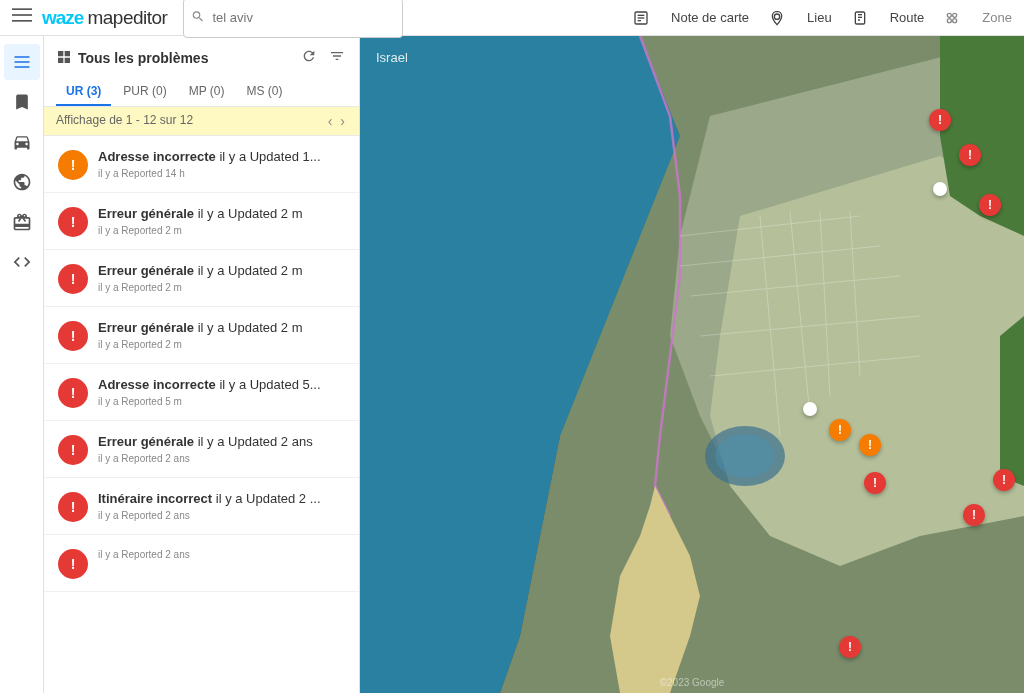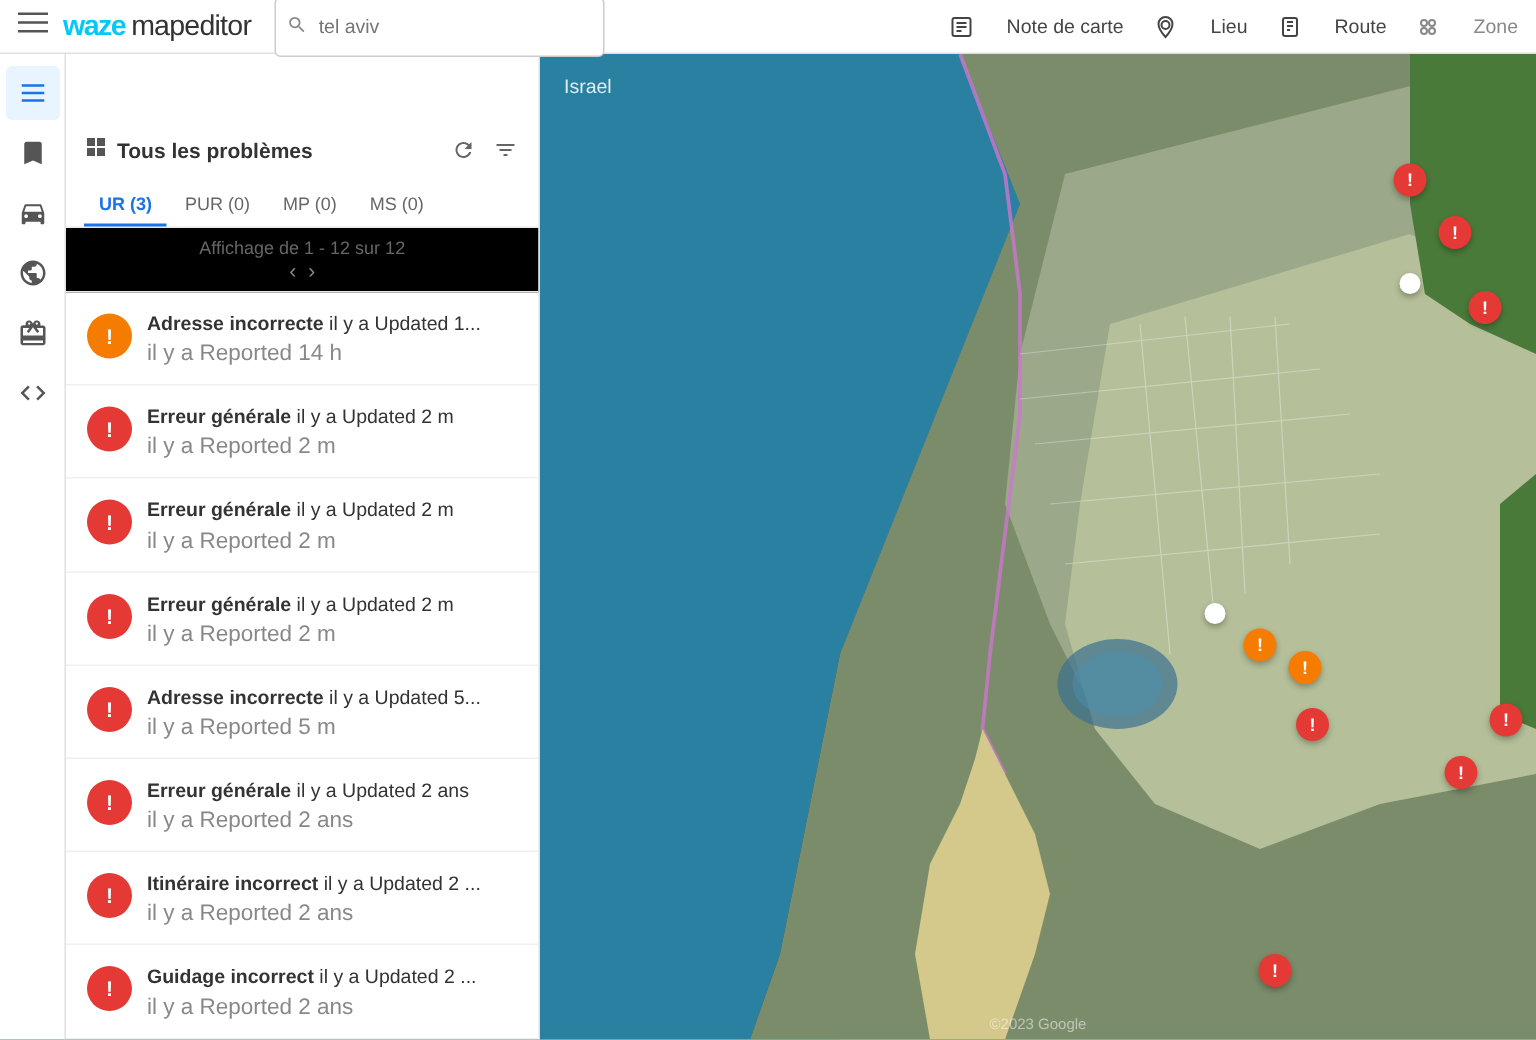--- a/index.html
+++ b/index.html
@@ -121,24 +121,23 @@
       overflow: hidden;
     }
     
     
     .sidebar-header {
       padding: 10px 12px 0;
       border-bottom: 1px solid #e8e8e8;
     }
     .sidebar-title-row {
       display: flex;
-      align-items: flex-start;
+      align-items: center;
       justify-content: space-between;
       margin-bottom: 8px;
-      margin-top: 44px;
     }
     .sidebar-title {
       display: flex;
       align-items: center;
       gap: 6px;
       font-size: 14px;
       font-weight: 600;
       color: #333;
     }
     .sidebar-actions {
@@ -173,25 +172,24 @@
       border-bottom: 2px solid #1a73e8;
       font-weight: 600;
     }
     
     
     .pagination-info {
       padding: 6px 12px;
       font-size: 12px;
       color: #666;
       display: flex;
-      align-items: center;
+      align-items: flex-start;
       justify-content: space-between;
-      background: #000000;
+      background: #fef9c3;
       border-bottom: 1px solid #e8e8e8;
-      flex-direction: column;
     }
     .pagination-arrows {
       display: flex;
       gap: 4px;
     }
     .pagination-arrow {
       background: none;
       border: none;
       cursor: pointer;
       color: #888;
@@ -230,21 +228,21 @@
     .issue-icon.orange { background: #f57c00; }
     
     .issue-content { flex: 1; }
     .issue-title {
       font-size: 13px;
       color: #333;
       line-height: 1.4;
     }
     .issue-title strong { font-weight: 600; }
     .issue-meta {
-      font-size: 15px;
+      font-size: 10px;
       color: #888;
       margin-top: 2px;
     }
     
     
     .map-area {
       flex: 1;
       position: relative;
       overflow: hidden;
     }
@@ -480,21 +478,20 @@
         <div class="issue-item">
     <div class="issue-icon red">!</div>
     <div class="issue-content">
       <div class="issue-title"><strong>Itinéraire incorrect</strong> il y a Updated 2 ...</div>
       <div class="issue-meta">il y a Reported 2 ans</div>
     </div>
   </div>
         <div class="issue-item">
     <div class="issue-icon red">!</div>
     <div class="issue-content">
-      <div class="issue-title"><strong>Guidage incorrect</strong> il y a Updated 2 ...</div>
       <div class="issue-meta">il y a Reported 2 ans</div>
     </div>
   </div>
       </div>
   </div>
 
   <div class="map-area">
     <svg class="map-canvas" viewBox="0 0 664 657" preserveAspectRatio="xMidYMid slice">
 
       <rect width="664" height="657" fill="#2c6e7f"></rect>

